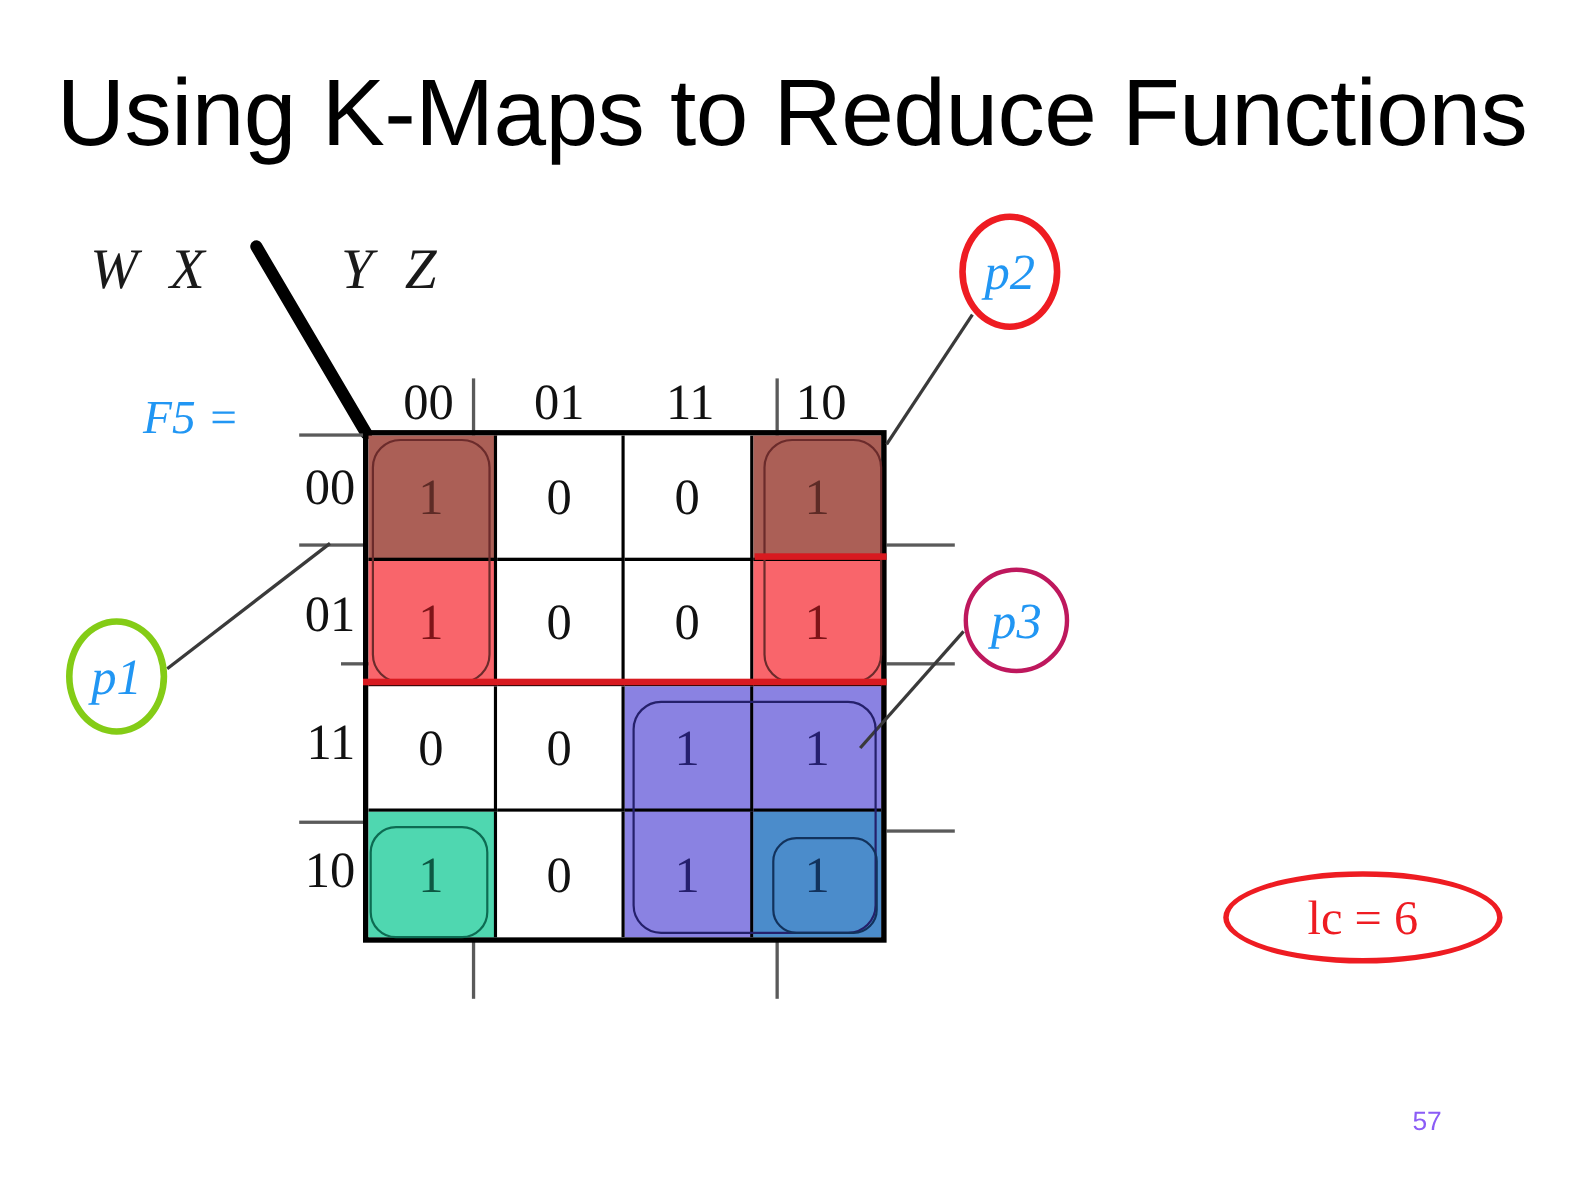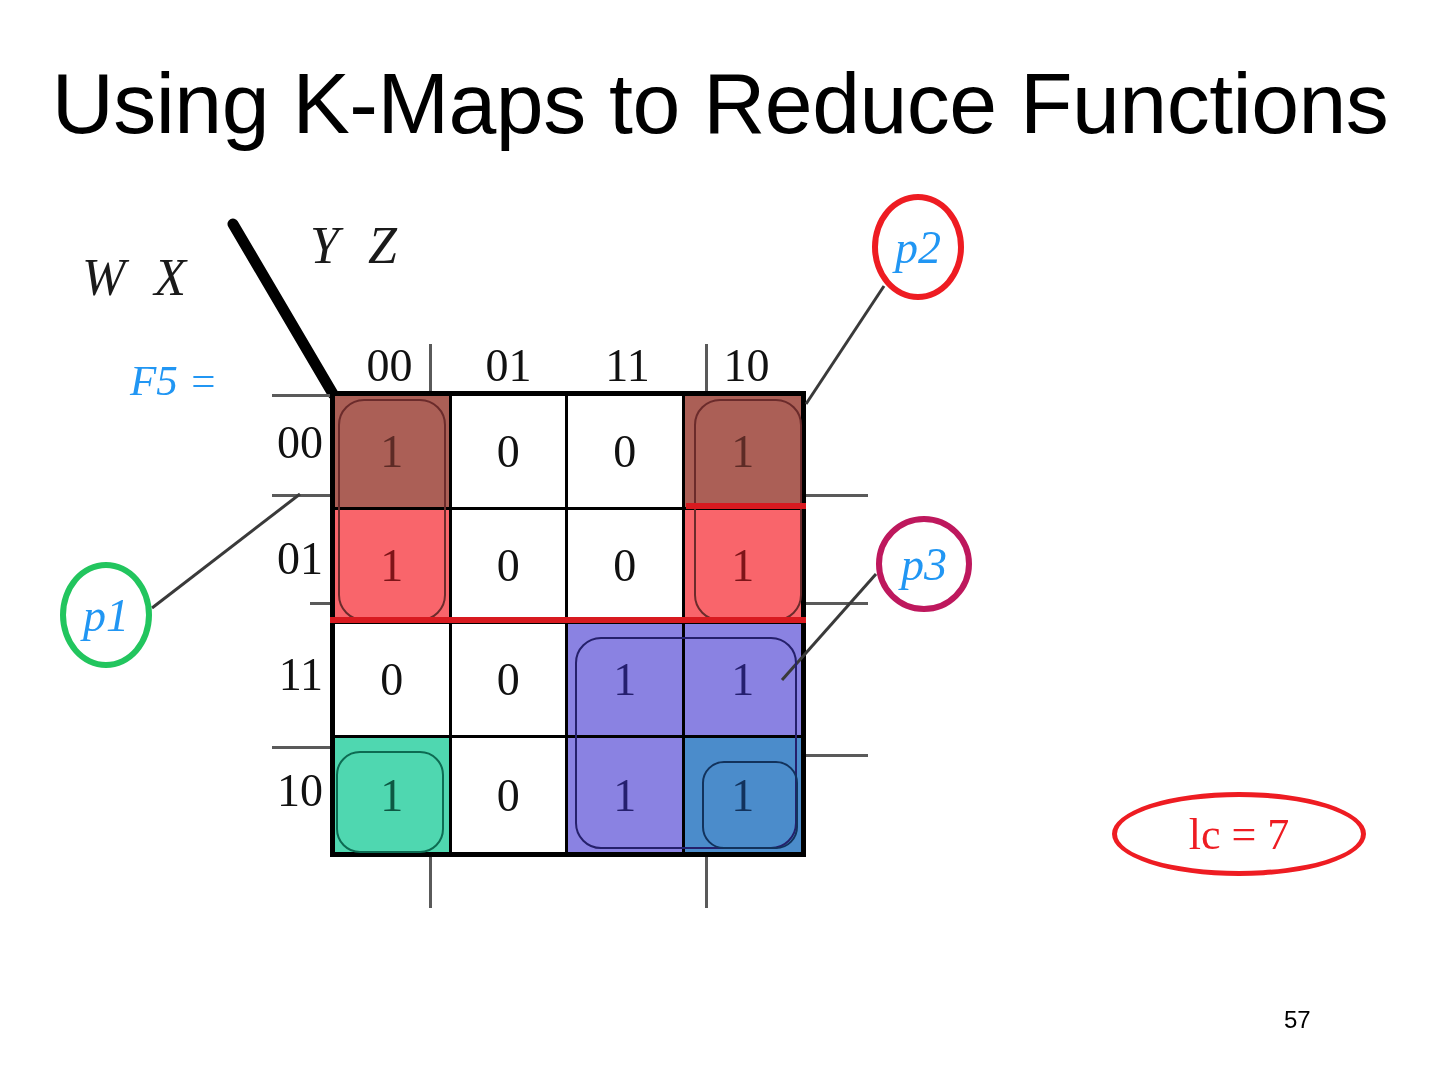--- a/index.html
+++ b/index.html
@@ -41,21 +41,21 @@
 
   
   .axis-var {
     position: absolute;
     font-family: "Liberation Serif", serif;
     font-style: italic;
     font-size: 52px;
     color: #1a1a1a;
     white-space: nowrap;
   }
-  #label-wx { left: 82px;  top: 200px; letter-spacing: 8px; margin-top: 32px; }
+  #label-wx { left: 82px;  top: 200px; letter-spacing: 8px; }
   #label-yz { left: 310px; top: 200px; letter-spacing: 8px; }
 
   
   #axis-divider {
     position: absolute;
     left: 225px;
     top: 200px;
     width: 120px;
     height: 185px;
     overflow: visible;
@@ -219,34 +219,34 @@
     font-family: "Liberation Serif", serif;
     font-style: italic;
     font-size: 46px;
     color: #2196f3;
     box-sizing: border-box;
     background: transparent;
   }
   #bubble-p1 {
     left: 60px; top: 546px;
     width: 92px; height: 106px;
-    border: 6px solid #22c55e;
+    border: 6px solid #84cc16;
     border-radius: 50%;
   }
   #bubble-p2 {
     left: 872px; top: 178px;
     width: 92px; height: 106px;
     border: 6px solid #ee1c22;
     border-radius: 50%;
     text-align: center;
   }
   #bubble-p3 {
     left: 876px; top: 500px;
     width: 96px; height: 96px;
-    border: 6px solid #be185d;
+    border: 4px solid #be185d;
     border-radius: 50%;
   }
   #bubble-lc {
     left: 1112px; top: 776px;
     width: 254px; height: 84px;
     border: 5px solid #ee1c22;
     border-radius: 50%;
     font-family: "Liberation Serif", serif;
     font-style: normal;
     font-size: 44px;
@@ -279,21 +279,21 @@
     line-height: 1.0;
   }
   .times { font-size: 46px; padding: 0 1px; }
 
   #page-number {
     position: absolute;
     left: 1284px;
     top: 990px;
     font-family: "Liberation Sans", sans-serif;
     font-size: 24px;
-    color: #000000;
+    color: #8b5cf6;
   }
 </style>
 </head>
 <body>
 
 <div id="slide">
 
   <div id="slide-title">Using K-Maps to Reduce Functions</div>
 
   <div id="label-wx" class="axis-var">W X</div>
@@ -409,19 +409,19 @@
   <div class="bubble" id="bubble-p1">
     <span>p1</span>
   </div>
   <div class="bubble" id="bubble-p2">
     <span>p2</span>
   </div>
   <div class="bubble" id="bubble-p3">
     <span>p3</span>
   </div>
   <div class="bubble" id="bubble-lc">
-    <span>lc = 7</span>
+    <span>lc = 6</span>
   </div>
 
 
   <div id="page-number">57</div>
 
 </div>
 
 </body></html>

